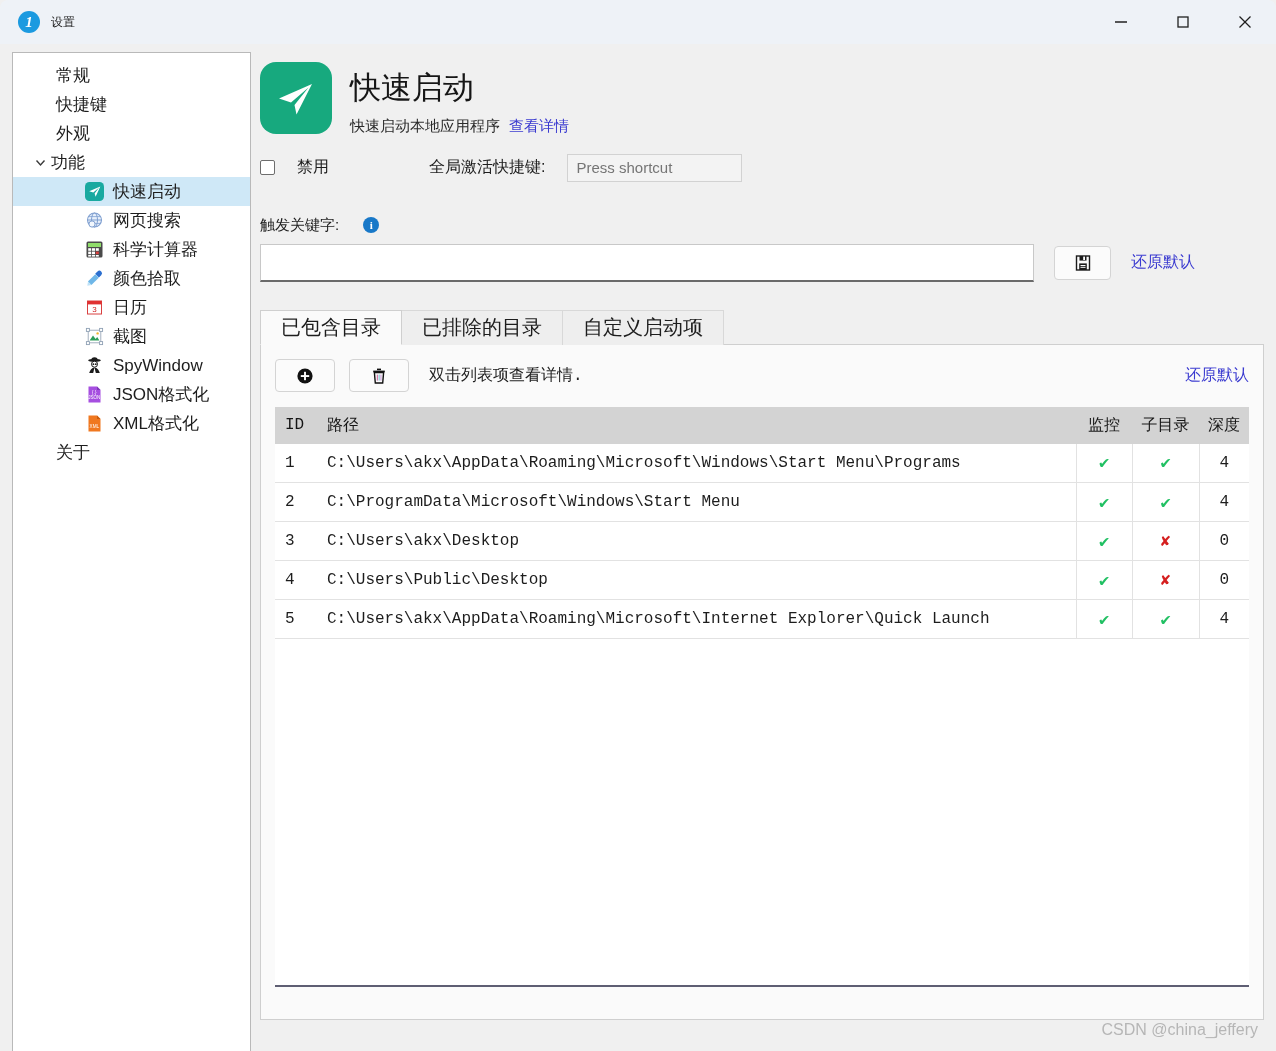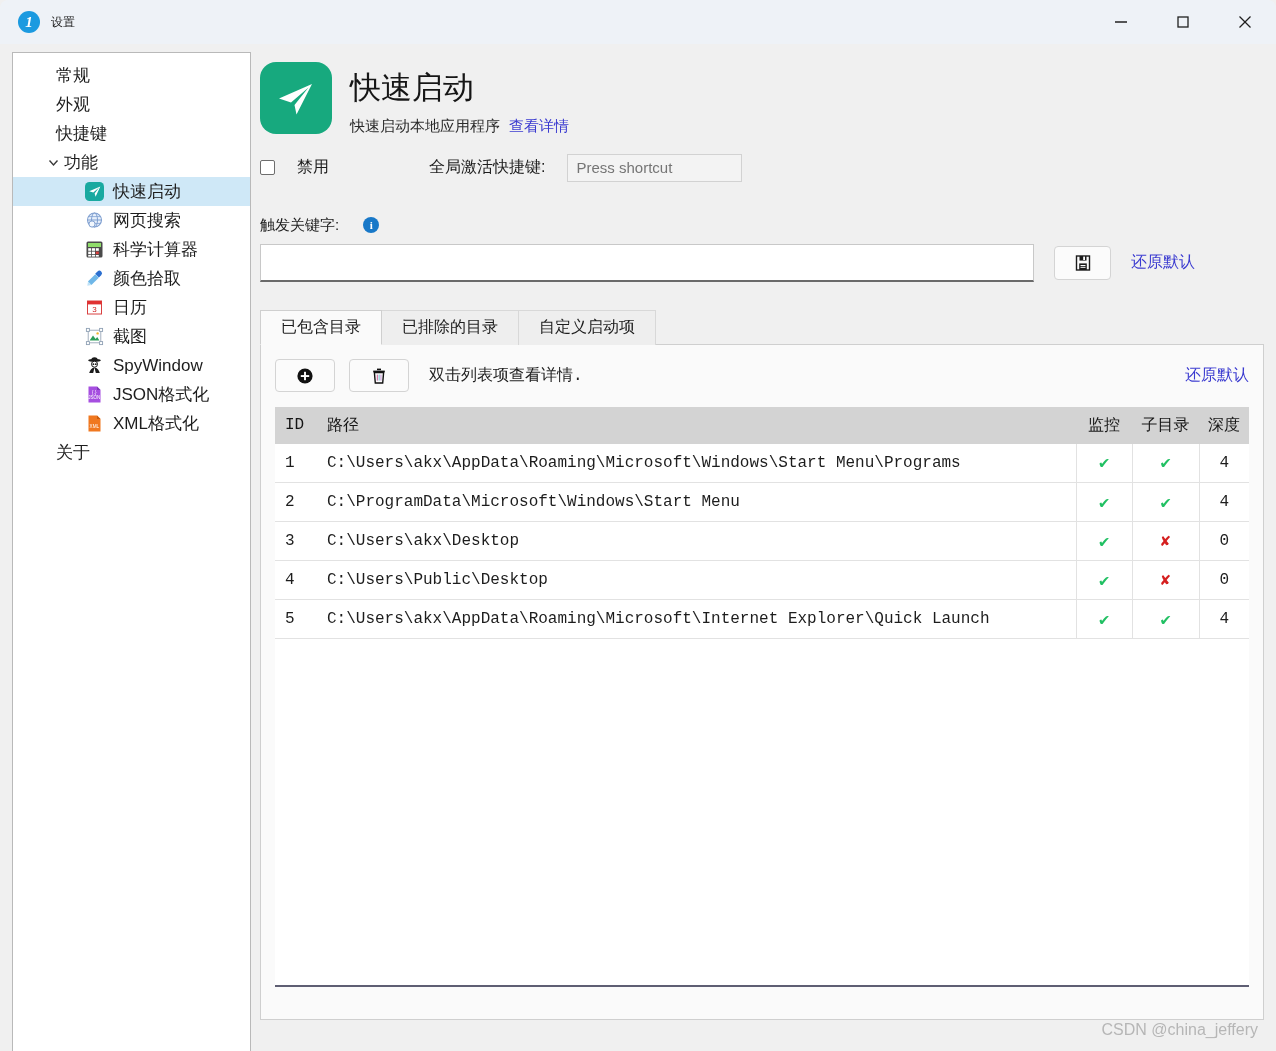--- a/index.html
+++ b/index.html
@@ -95,21 +95,21 @@
   .tree-row {
     display: flex;
     align-items: center;
     height: 29px;
     font-size: 17px;
     color: #1d1d1d;
     padding-left: 12px;
     box-sizing: border-box;
   }
   .tree-row.top { padding-left: 43px; }
-  .tree-row.group { padding-left: 29px; }
+  .tree-row.group { padding-left: 16px; }
   .chev {
     width: 22px;
     display: inline-flex;
     align-items: center;
     justify-content: center;
     color: #3a3a3a;
     font-size: 13px;
   }
   .tree-row.child {
     padding-left: 72px;
@@ -258,21 +258,21 @@
     align-items: flex-end;
     height: 35px;
     position: relative;
     z-index: 2;
   }
   .tab {
     height: 35px;
     padding: 0 20px;
     display: flex;
     align-items: center;
-    font-size: 16px;
+    font-size: 20px;
     color: #1d1d1d;
     background: #eeeeee;
     border: 1px solid #d8d8d8;
     border-bottom: none;
     box-sizing: border-box;
     margin-right: -1px;
     cursor: pointer;
   }
   .tab.active {
     background: #fafafa;
@@ -394,24 +394,24 @@
     </div>
   </div>
 
   <div class="sidebar">
     <div class="tree">
 
       <div class="tree-row top">
         <span>常规</span>
       </div>
       <div class="tree-row top">
+        <span>快捷键</span>
+      </div>
+      <div class="tree-row top">
         <span>外观</span>
-      </div>
-      <div class="tree-row top">
-        <span>快捷键</span>
       </div>
 
       <div class="tree-row group">
         <span class="chev">
           <svg width="13" height="13" viewBox="0 0 13 13">
               <polyline points="2.5,4.5 6.5,9 10.5,4.5" fill="none" stroke="#3a3a3a" stroke-width="1.4"></polyline>
             </svg>
         </span>
         <span>功能</span>
       </div>

